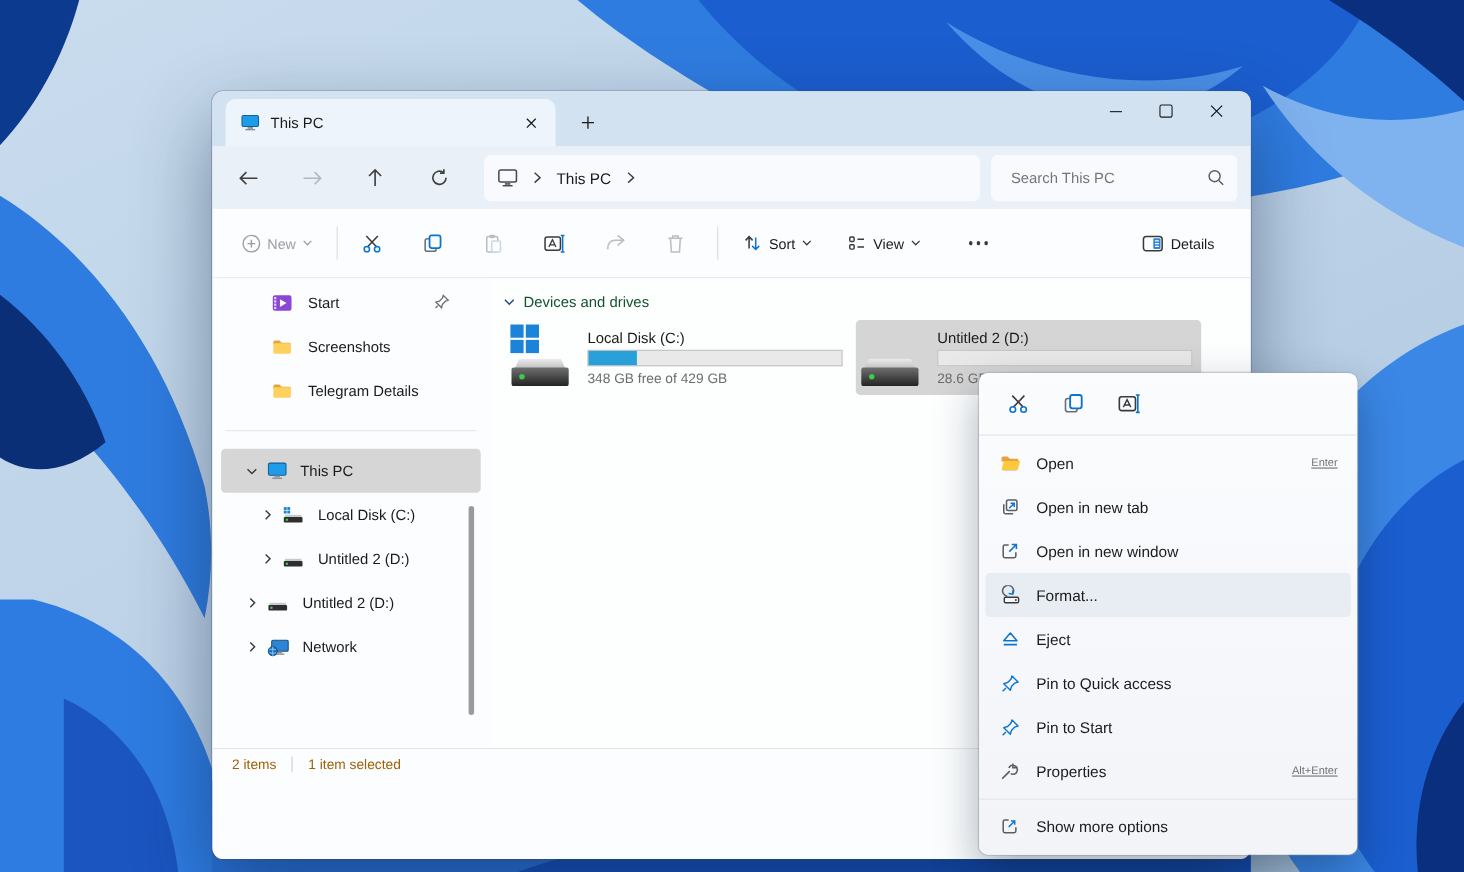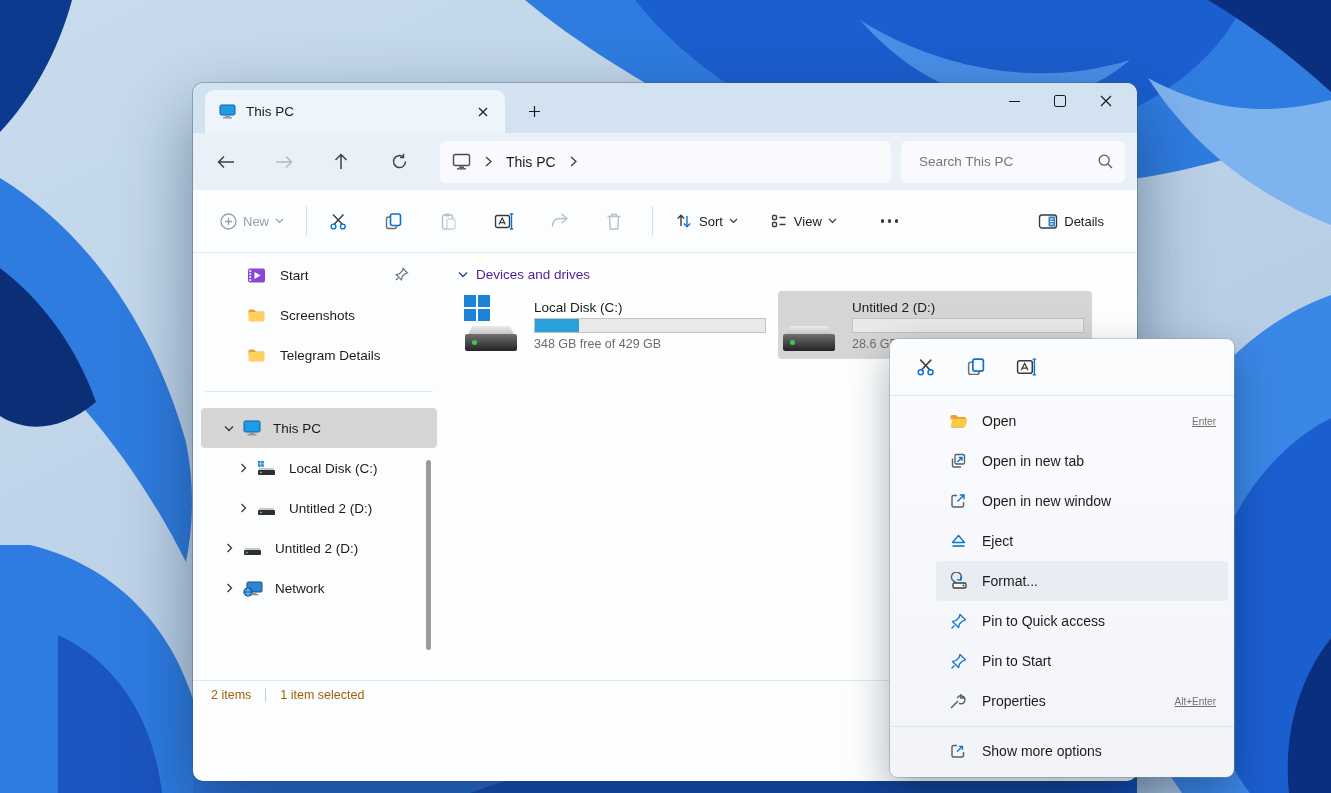--- a/index.html
+++ b/index.html
@@ -51,21 +51,21 @@
   .side-item.tree .lbl{margin-left:12px;}
   .side-item.child{padding-left:34px;}
   .side-item.sel{background:#d6d6d6;}
   .side-chev{width:16px;display:flex;justify-content:center;margin-right:6px;}
   .pin-right{position:absolute;right:28px;top:12px;}
   .side-div{height:1px;background:#e4e7ea;margin:16px 12px 16px 12px;}
   .side-scroll{position:absolute;right:14px;top:207px;width:5px;height:190px;background:#9b9b9b;border-radius:3px;}
 
   .main{flex:1;position:relative;background:#fdfefe;}
   .section-hdr{display:flex;align-items:center;margin:10px 0 0 13px;height:22px;}
-  .section-hdr .txt{font-size:13.5px;color:#4c1d95;margin-left:8px;}
+  .section-hdr .txt{font-size:13.5px;color:#14532d;margin-left:8px;}
   .tiles{display:flex;margin:6px 0 0 15px;}
   .tile{display:flex;align-items:center;width:318px;height:68px;border-radius:4px;padding:0 2px;box-sizing:border-box;}
   .tile.sel{background:#d5d5d5;width:314px;}
   .tile-icon{width:64px;height:52px;position:relative;flex:0 0 64px;}
   .tile-body{flex:1;padding-left:8px;}
   .drive-name{font-size:13.5px;color:#1b1b1b;margin-bottom:3px;}
   .bar{width:232px;height:15px;background:#e9e9e9;border:1px solid #c3c3c3;box-sizing:border-box;margin-bottom:4px;}
   .bar-fill{height:100%;background:#29a0d8;}
   .free-txt{font-size:12.5px;color:#6d6d6d;}
 
@@ -83,21 +83,21 @@
     font-size:12.5px;color:#a16207;padding-left:18px;}
   .statusbar .sep{border-left:1px solid #c9ced4;margin-left:14px;padding-left:14px;}
 
   
   .ctx{position:absolute;left:890px;top:339px;width:344px;border-radius:8px;z-index:30;
     background:linear-gradient(#fbfcfe,#f2f4f8);box-shadow:0 16px 40px rgba(10,25,50,.35),0 0 0 1px rgba(160,168,180,.45);
     overflow:hidden;}
   .ctx-quick{height:56px;display:flex;align-items:center;padding-left:16px;gap:10px;}
   .ctx-qbtn{width:40px;height:40px;border-radius:5px;display:flex;align-items:center;justify-content:center;}
   .ctx-div{height:1px;background:#e1e4e9;}
-  .ctx-list{padding:5px 6px;margin-left:40px;}
+  .ctx-list{padding:5px 6px;}
   .ctx-item{height:40px;display:flex;align-items:center;border-radius:4px;padding:0 12px;}
   .ctx-item.hl{background:#e8ecf3;}
   .ctx-item .ico{width:20px;display:flex;justify-content:center;}
   .ctx-item .lbl{font-size:14px;color:#1b1b1b;margin-left:14px;flex:1;}
   .ctx-item .key{font-size:10px;color:#717171;text-decoration:underline;}
   .ctx-item.last{height:44px;}
   svg{display:block;}
 </style>
 </head>
 <body>
@@ -511,44 +511,44 @@
       <div class="ctx-item">
         <span class="ico">
           <svg width="18" height="18" viewBox="0 0 18 18">
             <path d="M8 3.5 H4.5 A1.5 1.5 0 0 0 3 5 v8.5 A1.5 1.5 0 0 0 4.5 15 H13 a1.5 1.5 0 0 0 1.5-1.5 V10" fill="none" stroke="#5a5f65" stroke-width="1.4"></path>
             <path d="M8.5 9.5 L14.8 3.2 M10.8 3 H15 V7.2" stroke="#0b74d1" stroke-width="1.4" fill="none"></path>
           </svg>
         </span>
         <span class="lbl">Open in new window</span>
       </div>
 
-      <div class="ctx-item">
-        <span class="ico">
-          <svg width="17" height="16" viewBox="0 0 17 16">
-            <path d="M8.5 2.5 L14.5 9.5 H2.5 Z" fill="none" stroke="#0b74d1" stroke-width="1.4" stroke-linejoin="round"></path>
-            <path d="M2.5 13 H14.5" stroke="#0b74d1" stroke-width="1.6"></path>
-          </svg>
-        </span>
-        <span class="lbl">Eject</span>
-      </div>
-
       <div class="ctx-item hl">
         <span class="ico">
           <svg width="19" height="18" viewBox="0 0 19 18">
             <path d="M11.5 8 a5 5 0 1 0-4.8 2" fill="none" stroke="#5a5f65" stroke-width="1.4"></path>
             <path d="M11.9 4.6 L11.5 8.2 L8 7.6" fill="none" stroke="#0b74d1" stroke-width="1.4"></path>
             <rect x="4" y="11" width="13" height="5" rx="1.2" fill="#f5f7fa" stroke="#3a3a3a" stroke-width="1.3"></rect>
             <circle cx="14.5" cy="13.5" r="0.9" fill="#3a3a3a"></circle>
           </svg>
         </span>
         <span class="lbl">Format...</span>
       </div>
 
       <div class="ctx-item">
         <span class="ico">
+          <svg width="17" height="16" viewBox="0 0 17 16">
+            <path d="M8.5 2.5 L14.5 9.5 H2.5 Z" fill="none" stroke="#0b74d1" stroke-width="1.4" stroke-linejoin="round"></path>
+            <path d="M2.5 13 H14.5" stroke="#0b74d1" stroke-width="1.6"></path>
+          </svg>
+        </span>
+        <span class="lbl">Eject</span>
+      </div>
+
+      <div class="ctx-item">
+        <span class="ico">
           <svg width="17" height="17" viewBox="0 0 17 17">
             <path d="M10 1.5 L15.5 7 L12.5 8 L9.5 11 L8.5 14.5 L2.5 8.5 L6 7.5 L9 4.5 Z" fill="none" stroke="#0b74d1" stroke-width="1.3" stroke-linejoin="round"></path>
             <path d="M4.5 12.5 L1.5 15.5" stroke="#0b74d1" stroke-width="1.3"></path>
           </svg>
         </span>
         <span class="lbl">Pin to Quick access</span>
       </div>
 
       <div class="ctx-item">
         <span class="ico">

